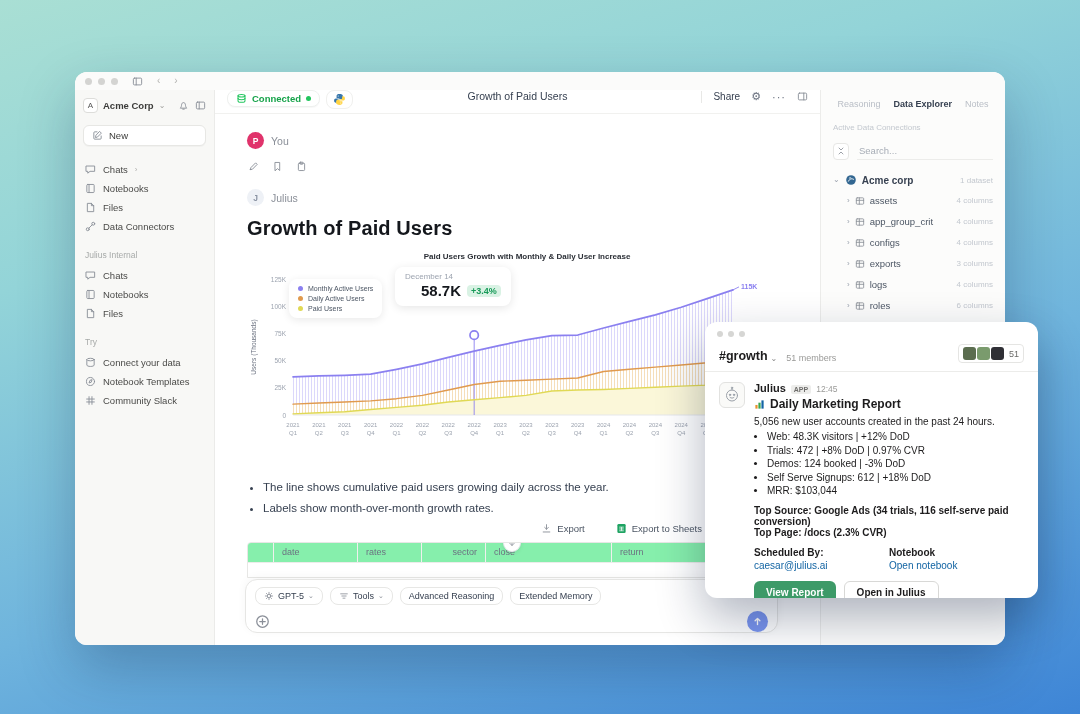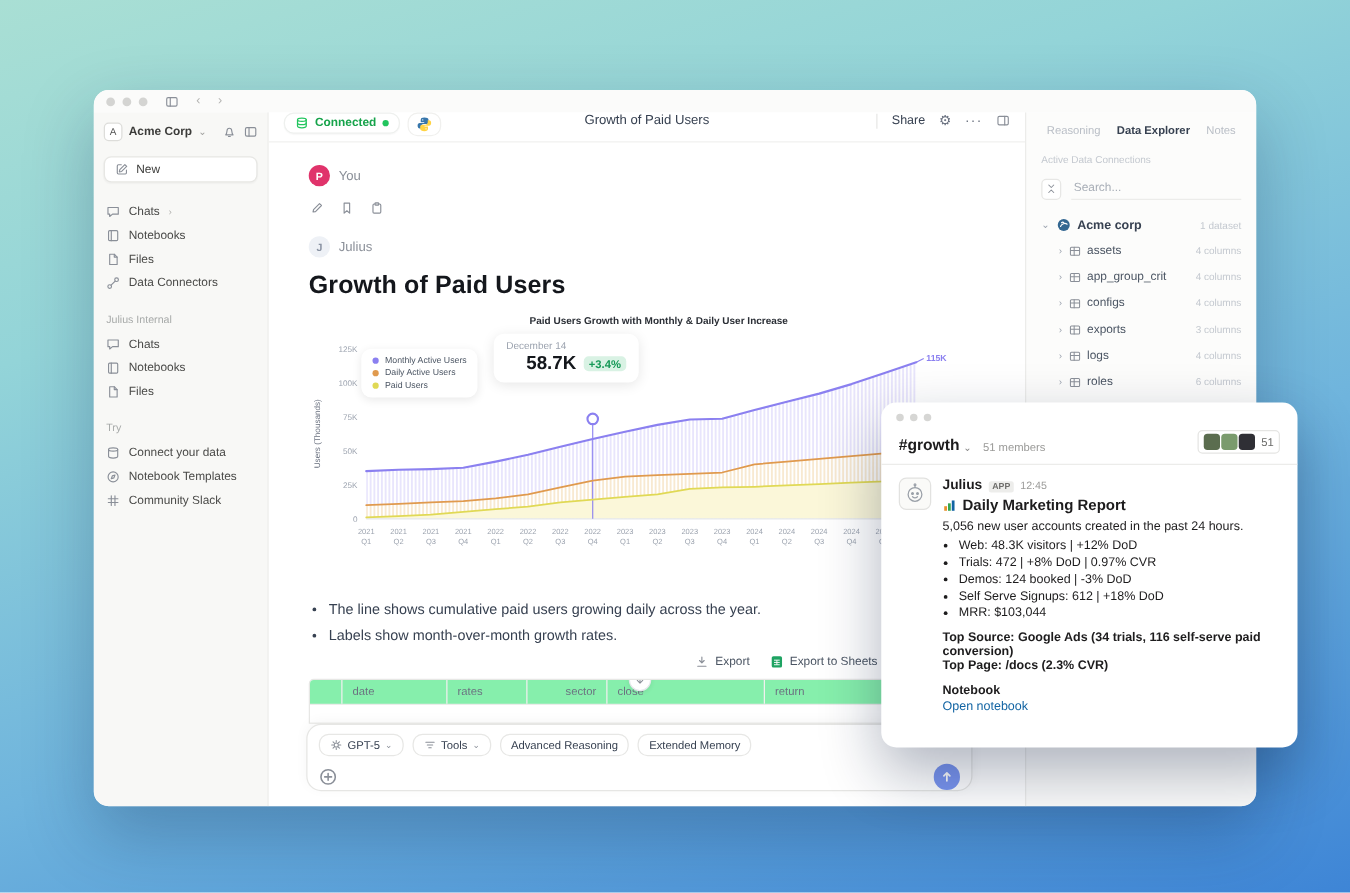--- a/index.html
+++ b/index.html
@@ -81,21 +81,21 @@
     box-shadow:0 2px 10px rgba(0,0,0,.10); padding:5px 10px 7px; }
   .tt-date { font-size:8px; color:#9ca3af; }
   .tt-row { display:flex; align-items:center; gap:6px; margin-top:1px;margin-left:16px; }
   .tt-value { font-size:15px; font-weight:bold; color:#14171c; }
   .tt-delta { font-size:9px; font-weight:bold; color:#179a58; background:#d9f2e4;
     border-radius:4px; padding:1px 4px; }
 
   .chat-bullets { margin:12px 0 0 16px; }
   .chat-bullets li { font-size:11.5px; color:#374151; margin-bottom:9px; }
 
-  .export-row { display:flex; justify-content:flex-end; align-items:center; gap:16px;
+  .export-row { display:flex; justify-content:flex-end; align-items:center; gap:31px;
     margin-top:6px; padding-right:78px; color:#4b5563; }
   .export-item { display:flex; align-items:center; gap:5px; font-size:9.5px; color:#4b5563; }
 
   .table-wrap { position:relative; margin-top:8px; width:530px; border:1px solid #e7e7e5;
     border-radius:4px 4px 0 0; overflow:hidden; }
   .tbl-header { display:flex; background:#86efac; border-bottom:1px solid #ececea; height:20px; }
   .tbl-cell { font-size:9px; color:#6b7280; padding:4px 8px; border-right:1px solid #f0f0ee;
     white-space:nowrap; overflow:hidden; }
   .tbl-blank { width:26px; flex-shrink:0; }
   .tbl-row-empty { height:14px; background:#fff; }
@@ -716,19 +716,27 @@
           <li>Demos: 124 booked | -3% DoD</li>
           <li>Self Serve Signups: 612 | +18% DoD</li>
           <li>MRR: $103,044</li>
         </ul>
       <div class="slack-lines">
         <div class="slack-line">Top Source: Google Ads (34 trials, 116 self-serve paid conversion)</div>
         <div class="slack-line">Top Page: /docs (2.3% CVR)</div>
       </div>
       <div class="slack-grid">
         <div class="slack-col">
+          <div class="slack-col-label">Scheduled By:</div>
+          <div class="slack-link">caesar@julius.ai</div>
+        </div>
+        <div class="slack-col">
           <div class="slack-col-label">Notebook</div>
           <div class="slack-link">Open notebook</div>
         </div>
+      </div>
+      <div class="slack-btns">
+        <button class="btn-green">View Report</button>
+        <button class="btn-white">Open in Julius</button>
       </div>
     </div>
   </div>
 </div>
 
 </body></html>

